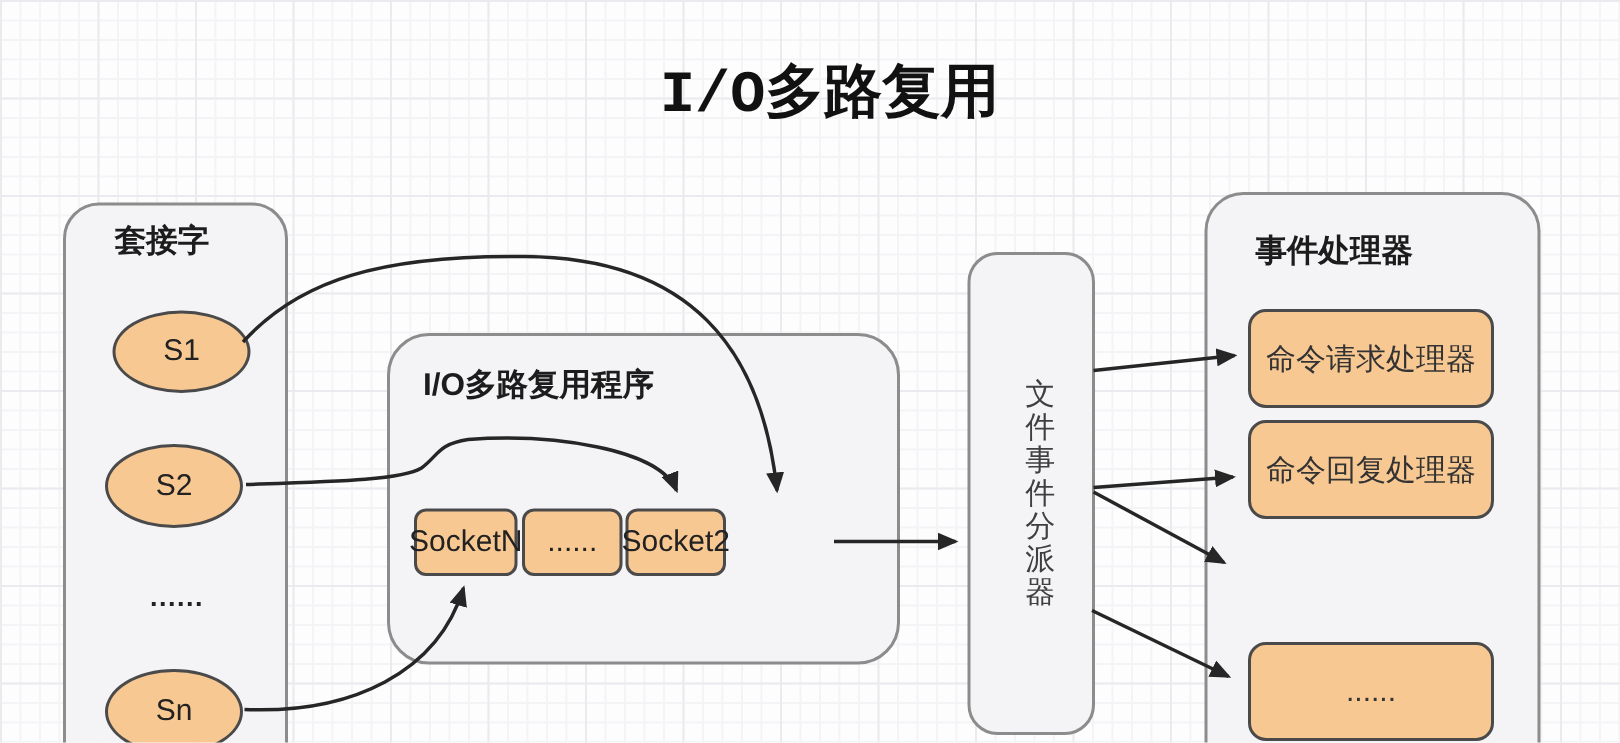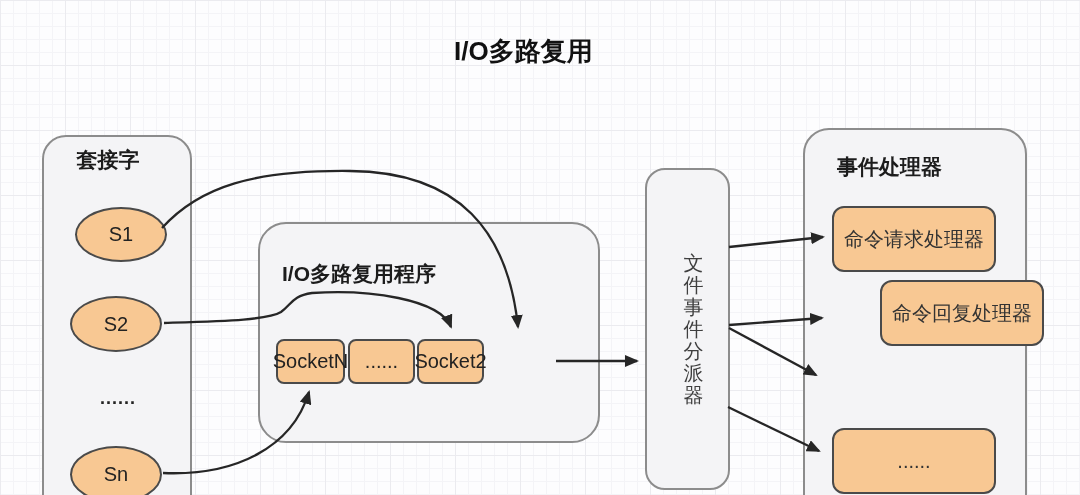--- a/index.html
+++ b/index.html
@@ -10,42 +10,42 @@
     font-family:"Liberation Sans","DejaVu Sans",sans-serif;
     background-color:#fdfdfe;
     background-image:
       linear-gradient(var(--grid-major) 1px, transparent 1px),
       linear-gradient(90deg, var(--grid-major) 1px, transparent 1px),
       linear-gradient(var(--grid-minor) 1px, transparent 1px),
       linear-gradient(90deg, var(--grid-minor) 1px, transparent 1px);
     background-size:65px 65px,65px 65px,13px 13px,13px 13px;
   }
   .title{
-    position:absolute;left:454px;top:34px;
-    font-size:26px;font-weight:bold;color:#111;
+    position:absolute;left:440px;top:34px;
+    font-size:39px;font-weight:bold;color:#111;font-family:Liberation Mono, monospace;
   }
   .container{
     position:absolute;
     background:var(--container-fill);
     border:2px solid var(--container-border);
     box-sizing:border-box;
   }
   .left-panel{left:42px;top:135px;width:150px;height:395px;border-radius:24px;}
   .middle-panel{left:258px;top:222px;width:342px;height:221px;border-radius:28px;}
   .dispatcher-box{left:645px;top:168px;width:85px;height:322px;border-radius:20px;
     display:flex;align-items:center;justify-content:center;padding-left:12px;}
   .right-panel{left:803px;top:128px;width:224px;height:400px;border-radius:26px;}
 
   .panel-header{
     position:absolute;
     font-size:21px;font-weight:bold;color:var(--text);
     white-space:nowrap;
   }
   .header-left{left:42px;top:146px;width:132px;text-align:center;}
-  .header-middle{left:282px;top:260px;}
+  .header-middle{left:282px;top:242px;}
   .header-right{left:837px;top:153px;}
 
   .ellipse{
     position:absolute;
     background:var(--node-fill);
     border:2px solid var(--node-border);
     border-radius:50%;
     display:flex;align-items:center;justify-content:center;
     font-size:20px;color:#222;
     box-sizing:border-box;
@@ -104,21 +104,21 @@
   <div class="ellipse" style="left:75px;top:207px;width:92px;height:55px;">S1</div>
   <div class="ellipse" style="left:70px;top:296px;width:92px;height:56px;">S2</div>
   <div class="dots-left">......</div>
   <div class="ellipse" style="left:70px;top:446px;width:92px;height:57px;">Sn</div>
 
   <div class="qbox" style="left:276px;width:69px;">SocketN</div>
   <div class="qbox" style="left:348px;width:67px;">......</div>
   <div class="qbox" style="left:417px;width:67px;">Socket2</div>
 
   <div class="hbox" style="top:206px;">命令请求处理器</div>
-  <div class="hbox" style="top:280px;margin-left:48px;">命令回复处理器</div>
+  <div class="hbox" style="top:280px;">命令回复处理器</div>
   <div class="hbox" style="top:428px;">......</div>
 
   <svg class="arrows" width="1080" height="495" viewBox="0 0 1080 495">
     <defs>
       <marker id="ah" markerUnits="userSpaceOnUse" markerWidth="14" markerHeight="12" refX="12" refY="6" orient="auto">
         <path class="arrowhead" d="M0,0 L14,6 L0,12 Z"></path>
       </marker>
     </defs>
     <path class="arrow" marker-end="url(#ah)" d="M 162,228 C 200,186 255,170 350,171 C 460,172 508,232 518,327"></path>
     <path class="arrow" marker-end="url(#ah)" d="M 164,323 C 225,321 268,320 281,312 C 292,304 292,296 312,293 C 368,289 440,299 451,327"></path>

